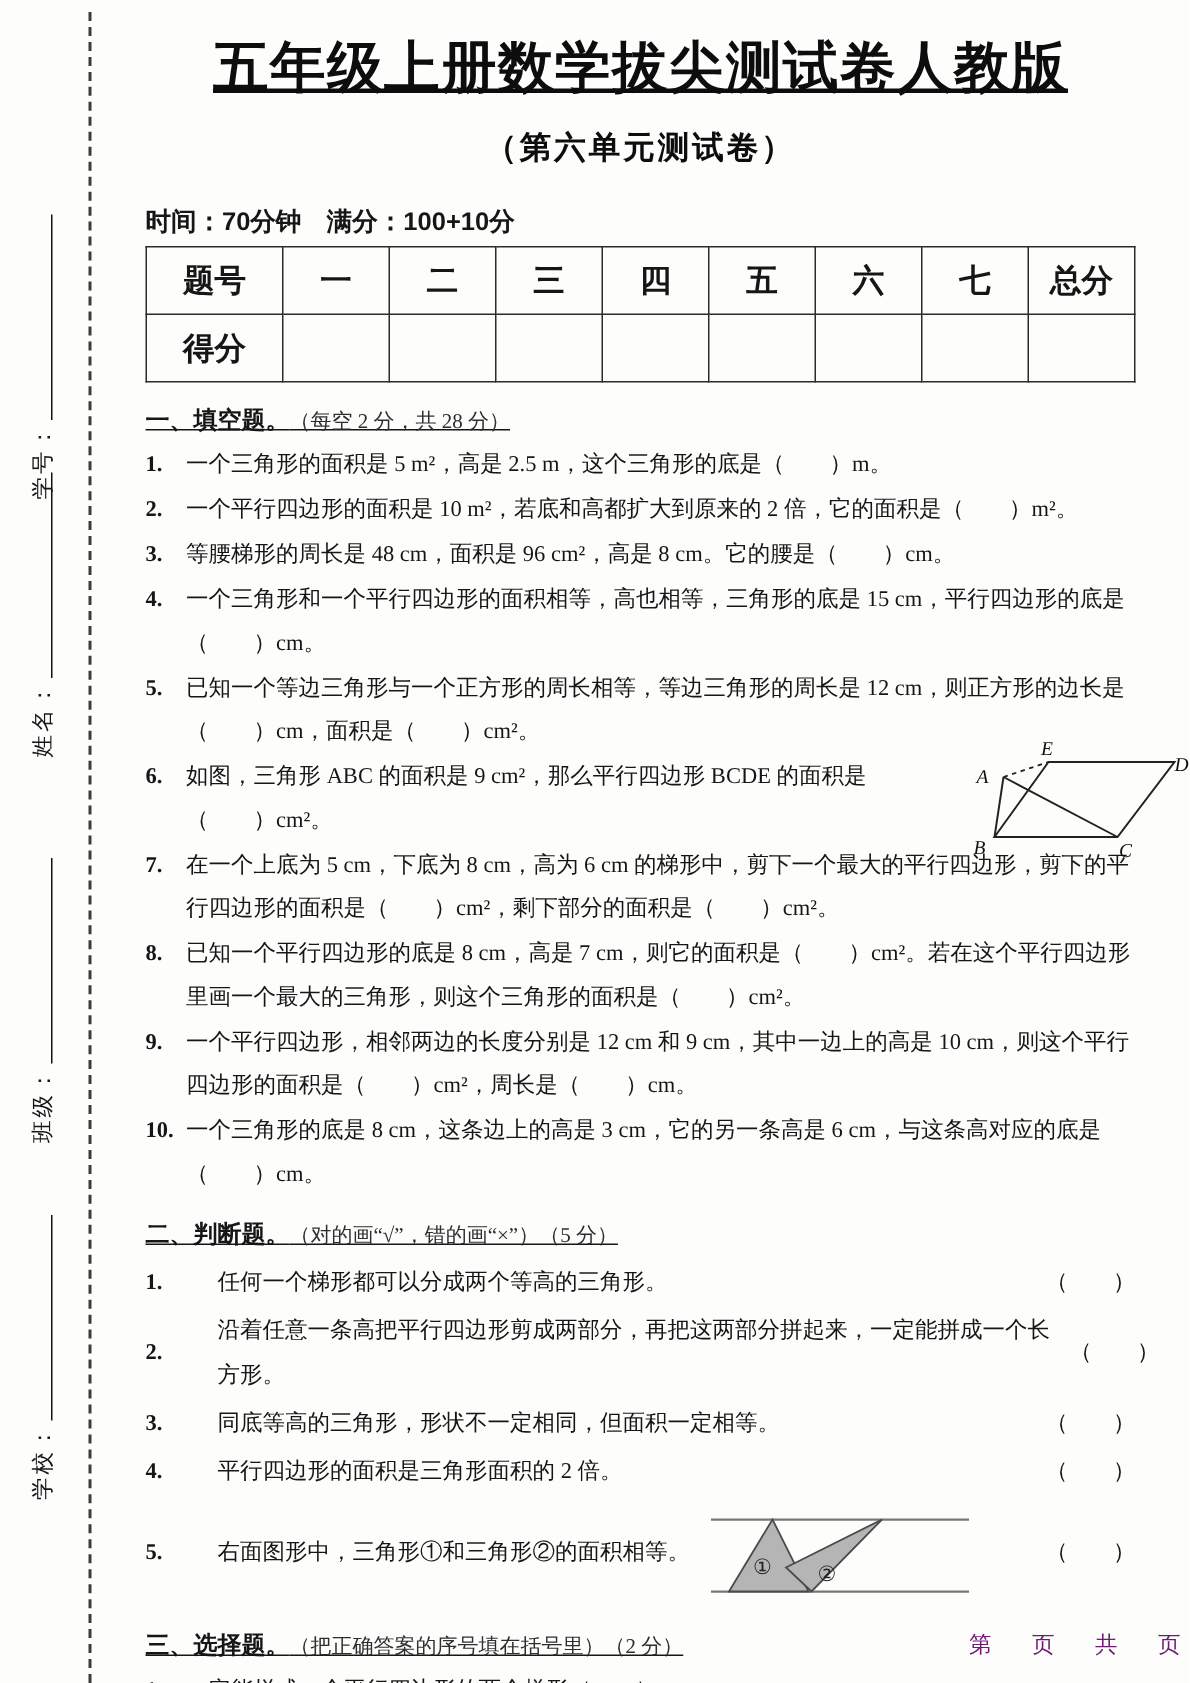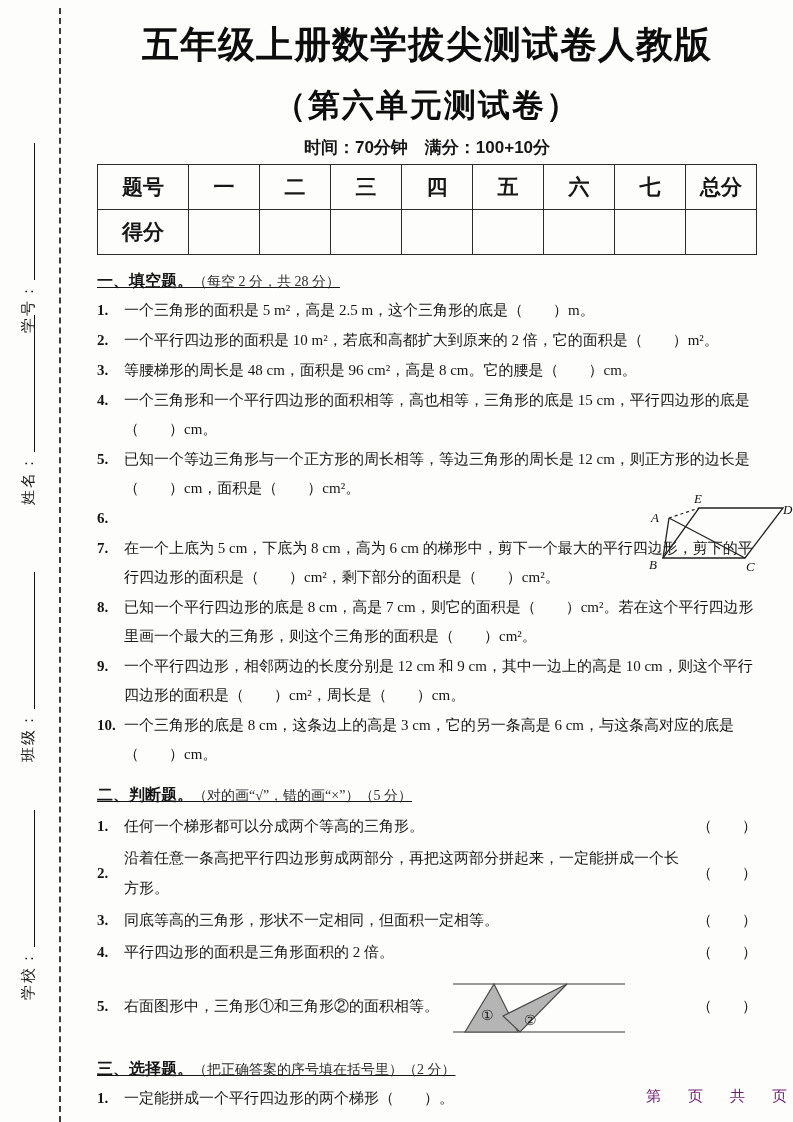--- a/index.html
+++ b/index.html
@@ -14,47 +14,47 @@
     position:absolute;left:-67px;width:190px;height:22px;
     display:flex;align-items:center;
     transform:rotate(-90deg);
     font-size:15px;letter-spacing:2px;white-space:nowrap;
   }
   .mlabel .mblank{flex:1;height:60%;border-bottom:1.7px solid #111;margin-left:2px;}
   
   .content{position:absolute;left:97px;top:20px;width:660px;}
   .title{
     margin:0;text-align:center;font-size:37px;font-weight:bold;letter-spacing:1px;
+    font-family:"Liberation Sans", sans-serif;color:#0d0d0d;text-decoration:underline;
+  }
+  .subtitle{
+    margin:14px 0 0 0;text-align:center;font-size:21px;font-weight:bold;letter-spacing:2px;
     font-family:"Liberation Sans", sans-serif;color:#0d0d0d;
   }
-  .subtitle{
-    margin:14px 0 0 0;text-align:center;font-size:32px;font-weight:bold;letter-spacing:2px;
-    font-family:"Liberation Sans", sans-serif;color:#0d0d0d;
-  }
   .meta{
-    margin-top:8px;text-align:center;font-size:17px;font-weight:bold;
+    margin-top:24px;text-align:left;font-size:17px;font-weight:bold;
     font-family:"Liberation Sans", sans-serif;
   }
   
   table.score{border-collapse:collapse;width:100%;margin-top:5px;table-layout:fixed;}
   table.score td{
     border:1.7px solid #2b2b2b;height:42px;text-align:center;vertical-align:middle;
     font-family:"Liberation Sans", sans-serif;font-weight:bold;font-size:21px;
   }
   table.score td.lab{width:88px;}
   
   .sec-head{margin-top:13px;font-size:16px;font-weight:bold;line-height:26px;text-decoration:underline;}
   .sec-head .note{font-weight:normal;font-size:14px;color:#2e2e2e;}
   .q{display:flex;align-items:flex-start;line-height:29px;font-size:15px;margin-top:1px;}
   .qnum{flex:none;width:27px;font-weight:bold;padding-right:2px;box-sizing:border-box;}
   .qtext{flex:1;font-family:Liberation Serif, serif;}
   .q6wrap{position:relative;padding-right:138px;}
   .fig6{position:absolute;right:-36px;top:-12px;}
   .jq{display:flex;align-items:center;line-height:30px;font-size:15px;margin-top:2px;}
-  .jq .qtext{flex:none;max-width:560px;}
+  .jq .qtext{flex:none;max-width:560px;margin-left:21px;}
   .jq .bracket{margin-left:auto;padding-left:8px;white-space:nowrap;}
   .jfig{margin-left:12px;flex:none;}
   .footer{
     position:absolute;left:0;right:0;top:1087px;text-align:right;
     font-size:15px;letter-spacing:6px;font-family:"Liberation Sans", sans-serif;color:#701a75;
   }
   svg text.vlab{font-family:"Liberation Serif", serif;font-style:italic;font-size:13px;fill:#111;}
   svg text.circ{font-family:"Liberation Serif", serif;font-size:14px;fill:#222;}
 </style>
 </head>
@@ -132,20 +132,21 @@
     <div class="q">
       <span class="qnum">4.</span>
       <span class="qtext">一个三角形和一个平行四边形的面积相等，高也相等，三角形的底是 15 cm，平行四边形的底是（　　）cm。</span>
     </div>
     <div class="q">
       <span class="qnum">5.</span>
       <span class="qtext">已知一个等边三角形与一个正方形的周长相等，等边三角形的周长是 12 cm，则正方形的边长是（　　）cm，面积是（　　）cm²。</span>
     </div>
     <div class="q q6wrap">
       <span class="qnum">6.</span>
+      <span class="qtext">如图，三角形 ABC 的面积是 9 cm²，那么平行四边形 BCDE 的面积是（　　）cm²。</span>
 
       <svg class="fig6" width="154" height="82" viewBox="0 0 154 82">
         <polygon points="24,66 106,66 144,16 60,16" fill="none" stroke="#222" stroke-width="1.3"></polygon>
         <line x1="30" y1="26" x2="24" y2="66" stroke="#222" stroke-width="1.3"></line>
         <line x1="30" y1="26" x2="106" y2="66" stroke="#222" stroke-width="1.3"></line>
         <line x1="30" y1="26" x2="60" y2="16" stroke="#222" stroke-width="1.2" stroke-dasharray="3,3"></line>
         <text class="vlab" x="12" y="30">A</text>
         <text class="vlab" x="10" y="77">B</text>
         <text class="vlab" x="107" y="79">C</text>
         <text class="vlab" x="144" y="22">D</text>

